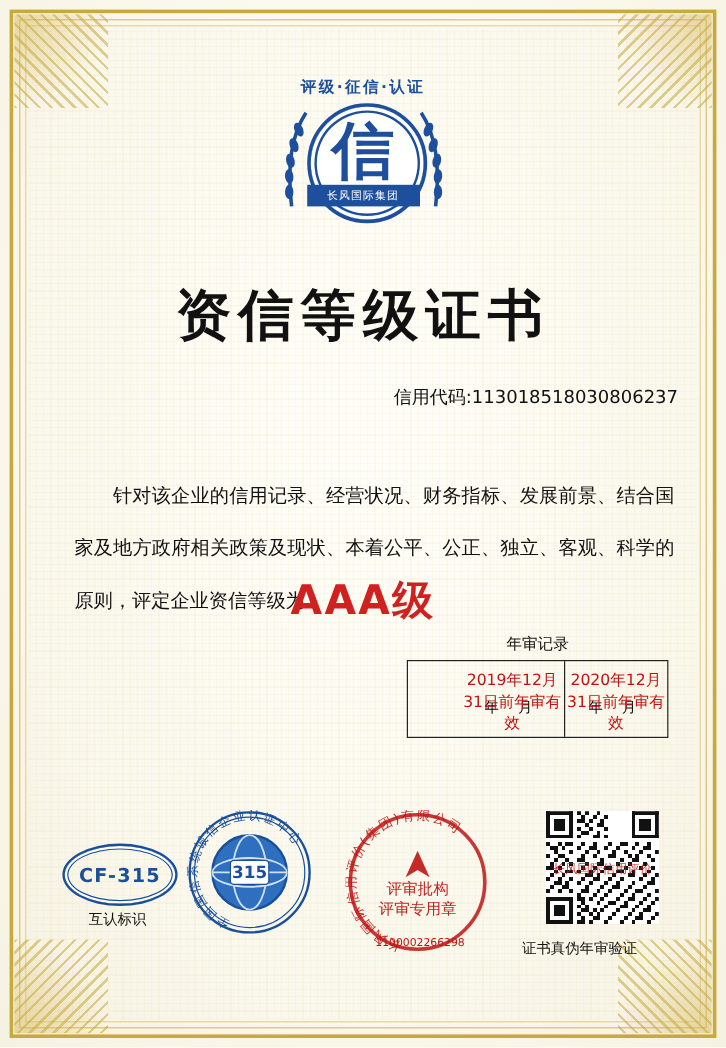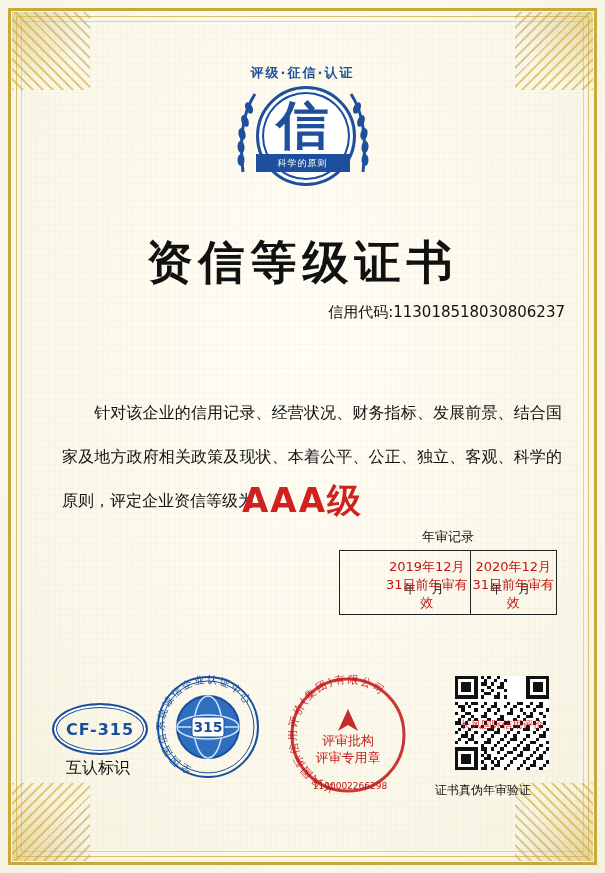--- a/index.html
+++ b/index.html
@@ -81,21 +81,21 @@
   .wheat.l{left:6px;}
   .wheat.r{right:6px;}
 
   
   .title{
     position:absolute;left:0;top:232px;width:525px;text-align:center;
     font-size:46px;letter-spacing:6px;font-weight:bold;color:#111;
     font-family:"DejaVu Sans", sans-serif;
   }
   .credit-code{
-    position:absolute;right:0;top:303px;font-size:15px;color:#111;
+    position:absolute;right:0;top:322px;font-size:15px;color:#111;
     font-family:"DejaVu Sans", sans-serif;
   }
   .company{
     position:absolute;left:22px;top:347px;font-size:17px;font-weight:bold;color:#111;
     font-family:"DejaVu Sans", sans-serif;
   }
   .para{
     position:absolute;left:22px;top:380px;width:500px;
     font-size:16px;line-height:44px;color:#111;text-align:justify;
     font-family:"DejaVu Sans", sans-serif;
@@ -142,21 +142,21 @@
   
   .cf-badge{
     position:absolute;left:12px;top:703px;width:92px;height:48px;border-radius:50%;
     border:2px solid #1a4f9c;display:flex;align-items:center;justify-content:center;
     color:#1a4f9c;font-size:16px;font-weight:bold;letter-spacing:1px;
     font-family:"DejaVu Sans", sans-serif;
     box-shadow:inset 0 0 0 2px #fff, inset 0 0 0 3px #1a4f9c;
     text-align:right;
   }
   .cf-caption{
-    position:absolute;left:12px;top:758px;width:92px;text-align:center;font-size:16px;color:#111;
+    position:absolute;left:12px;top:758px;width:92px;text-align:center;font-size:12px;color:#111;
     font-family:"DejaVu Sans", sans-serif;
   }
   .globe-seal{
     position:absolute;left:116px;top:675px;width:104px;height:104px;
   }
   .red-seal{
     position:absolute;left:248px;top:675px;width:120px;height:120px;
   }
   .qr{
     position:absolute;right:16px;top:676px;width:94px;height:94px;
@@ -204,21 +204,21 @@
         <g fill="#1d4f9c">
           <ellipse cx="10" cy="20" rx="3.5" ry="6" transform="rotate(25 10 20)"></ellipse>
           <ellipse cx="14" cy="33" rx="3.5" ry="6" transform="rotate(20 14 33)"></ellipse>
           <ellipse cx="17" cy="46" rx="3.5" ry="6" transform="rotate(12 17 46)"></ellipse>
           <ellipse cx="18" cy="59" rx="3.5" ry="6" transform="rotate(6 18 59)"></ellipse>
           <ellipse cx="18" cy="72" rx="3.5" ry="6"></ellipse>
         </g>
       </svg>
       <div class="circle"></div>
       <div class="bigchar">信</div>
-      <div class="band">科学的原则</div>
+      <div class="band">长风国际集团</div>
     </div>
 
     <div class="title">资信等级证书</div>
 
     <div class="credit-code">
       <span>信用代码:</span><span>113018518030806237</span>
     </div>
 
 
     <div class="para"><span class="indent"></span><span>针对该企业的信用记录、经营状况、财务指标、发展前景、结合国家及地方政府相关政策及现状、本着公平、公正、独立、客观、科学的原则，评定企业资信等级为：</span></div>

